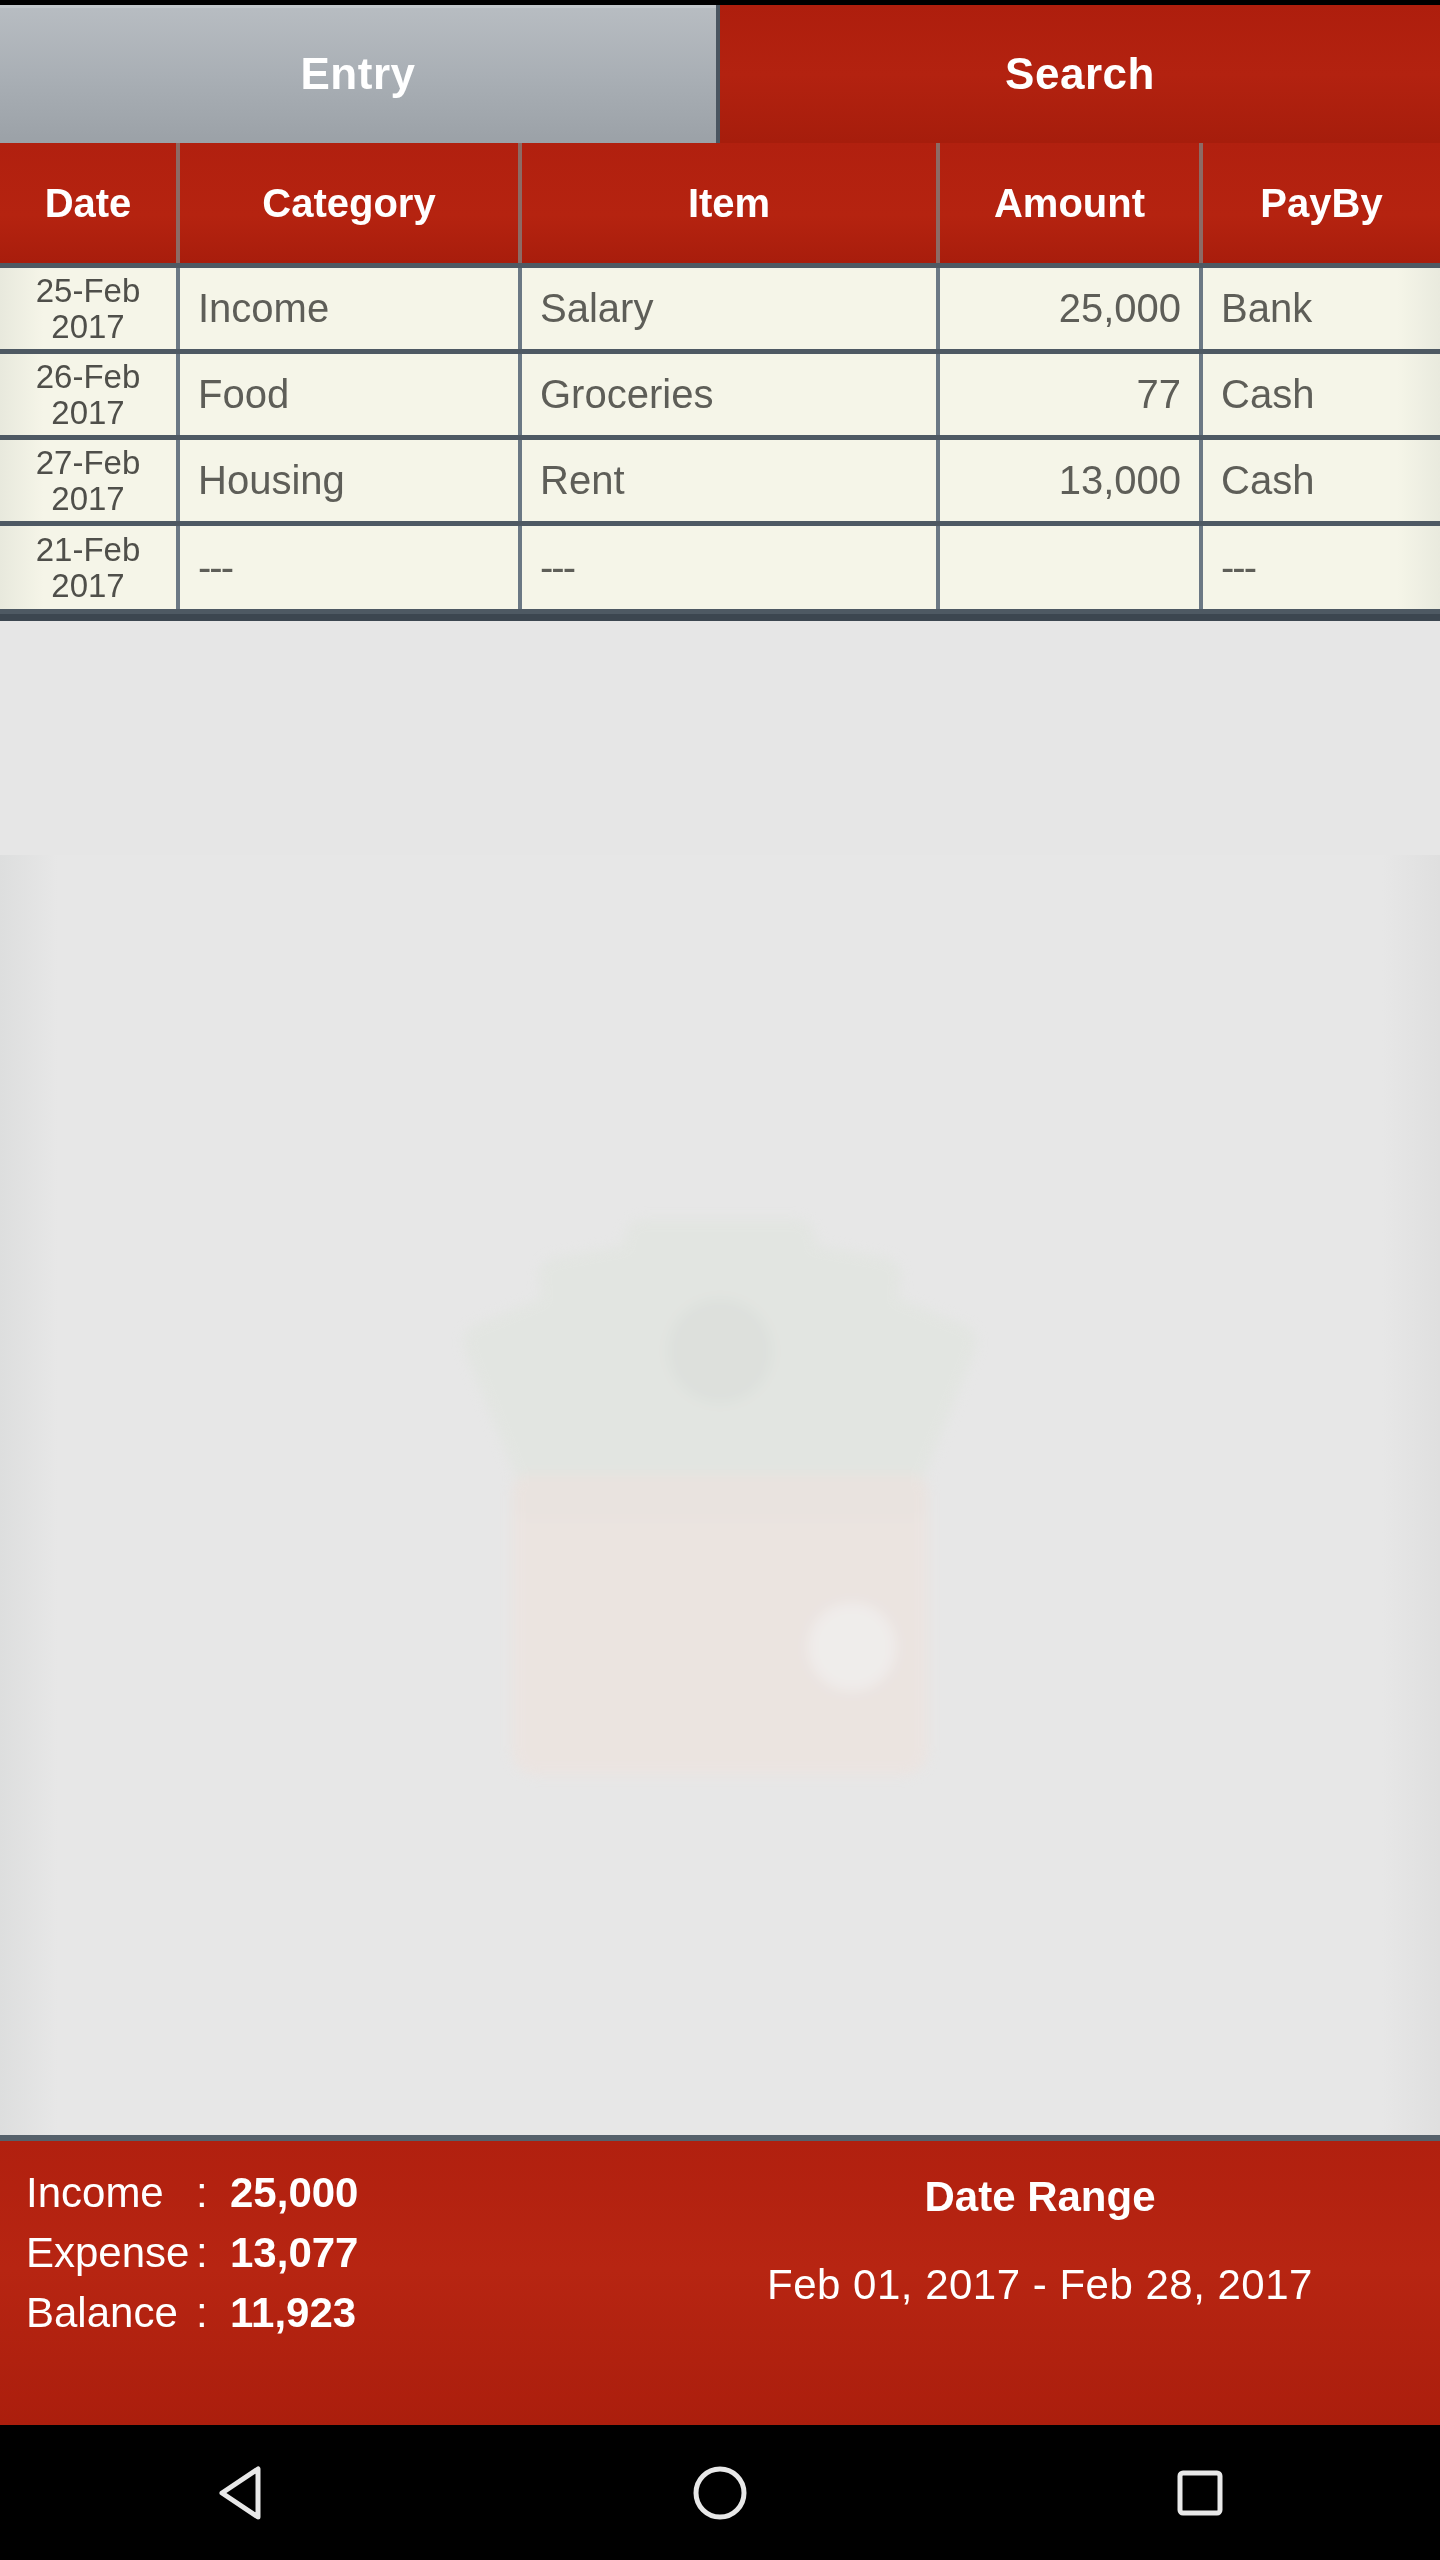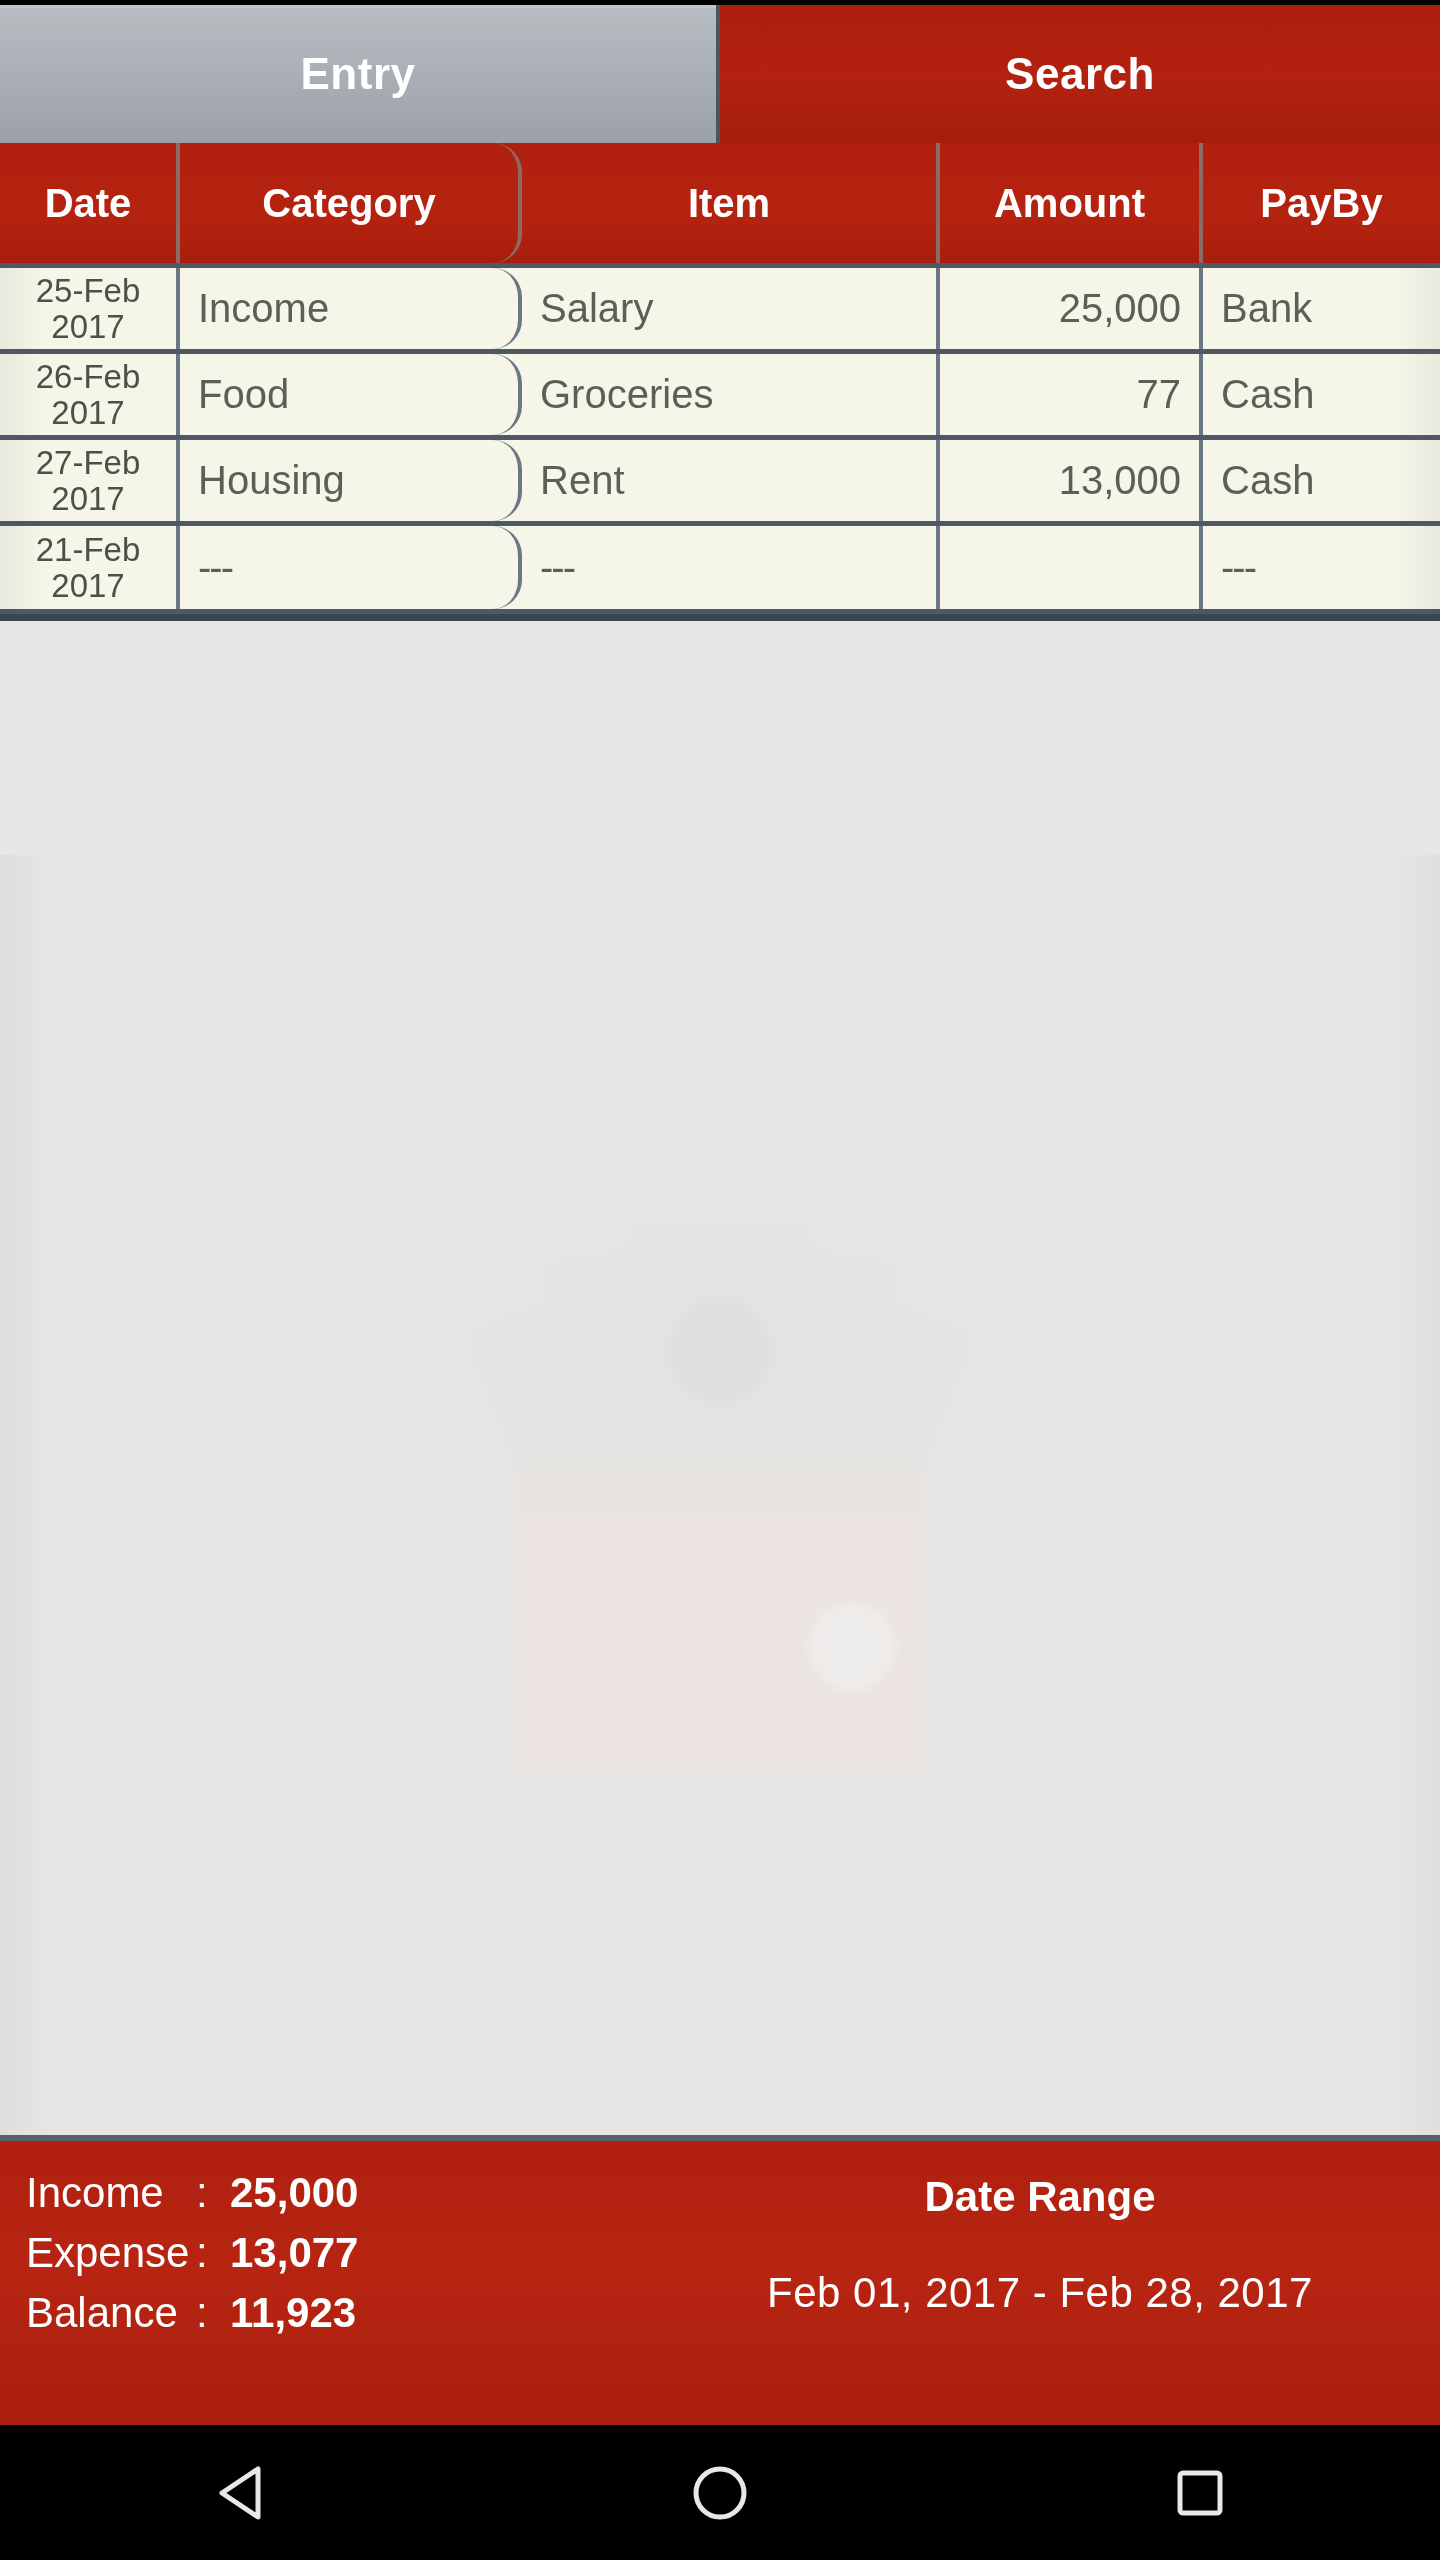--- a/index.html
+++ b/index.html
@@ -48,21 +48,21 @@
   }
   .row { display:flex; width:1440px; }
   .cell {
     border-right:4px solid #6b7884;
     display:flex; align-items:center;
     padding:12px 18px;
     overflow:hidden;
     white-space:nowrap;
   }
   .c-date   { width:180px; min-width:180px; justify-content:center; }
-  .c-cat    { width:342px; min-width:342px;border-radius:29px; }
+  .c-cat    { width:342px; min-width:342px; }
   .c-item   { width:418px; min-width:418px; }
   .c-amt    { width:263px; min-width:263px; justify-content:flex-end; }
   .c-pay    { width:237px; min-width:237px; border-right:none; }
 
   #head-row {
     height:125px;
     background:linear-gradient(180deg,#b1200f 0%,#b52310 60%,#a81d0c 100%);
     border-bottom:5px solid #4e5963;
   }
   #head-row .cell {
@@ -124,21 +124,21 @@
     font-size:42px; color:#ffffff;
   }
   .total-label { width:170px; display:inline-block; }
   .total-colon { width:34px; display:inline-block; }
   .total-value { font-weight:bold; }
 
   #daterange {
     flex:1;
     display:flex; flex-direction:column;
     align-items:center;
-    padding-top:32px; gap:28px;
+    padding-top:32px; gap:20px;
   }
   #dr-title { font-size:42px; font-weight:bold; color:#fff; }
   #dr-value { font-size:42px; color:#fff; letter-spacing:.5px;margin-top:20px; }
 
   
   #navbar {
     position:absolute; left:0; top:2425px;
     width:1440px; height:135px;
     background:#000;
     display:flex; align-items:center; justify-content:space-around;

